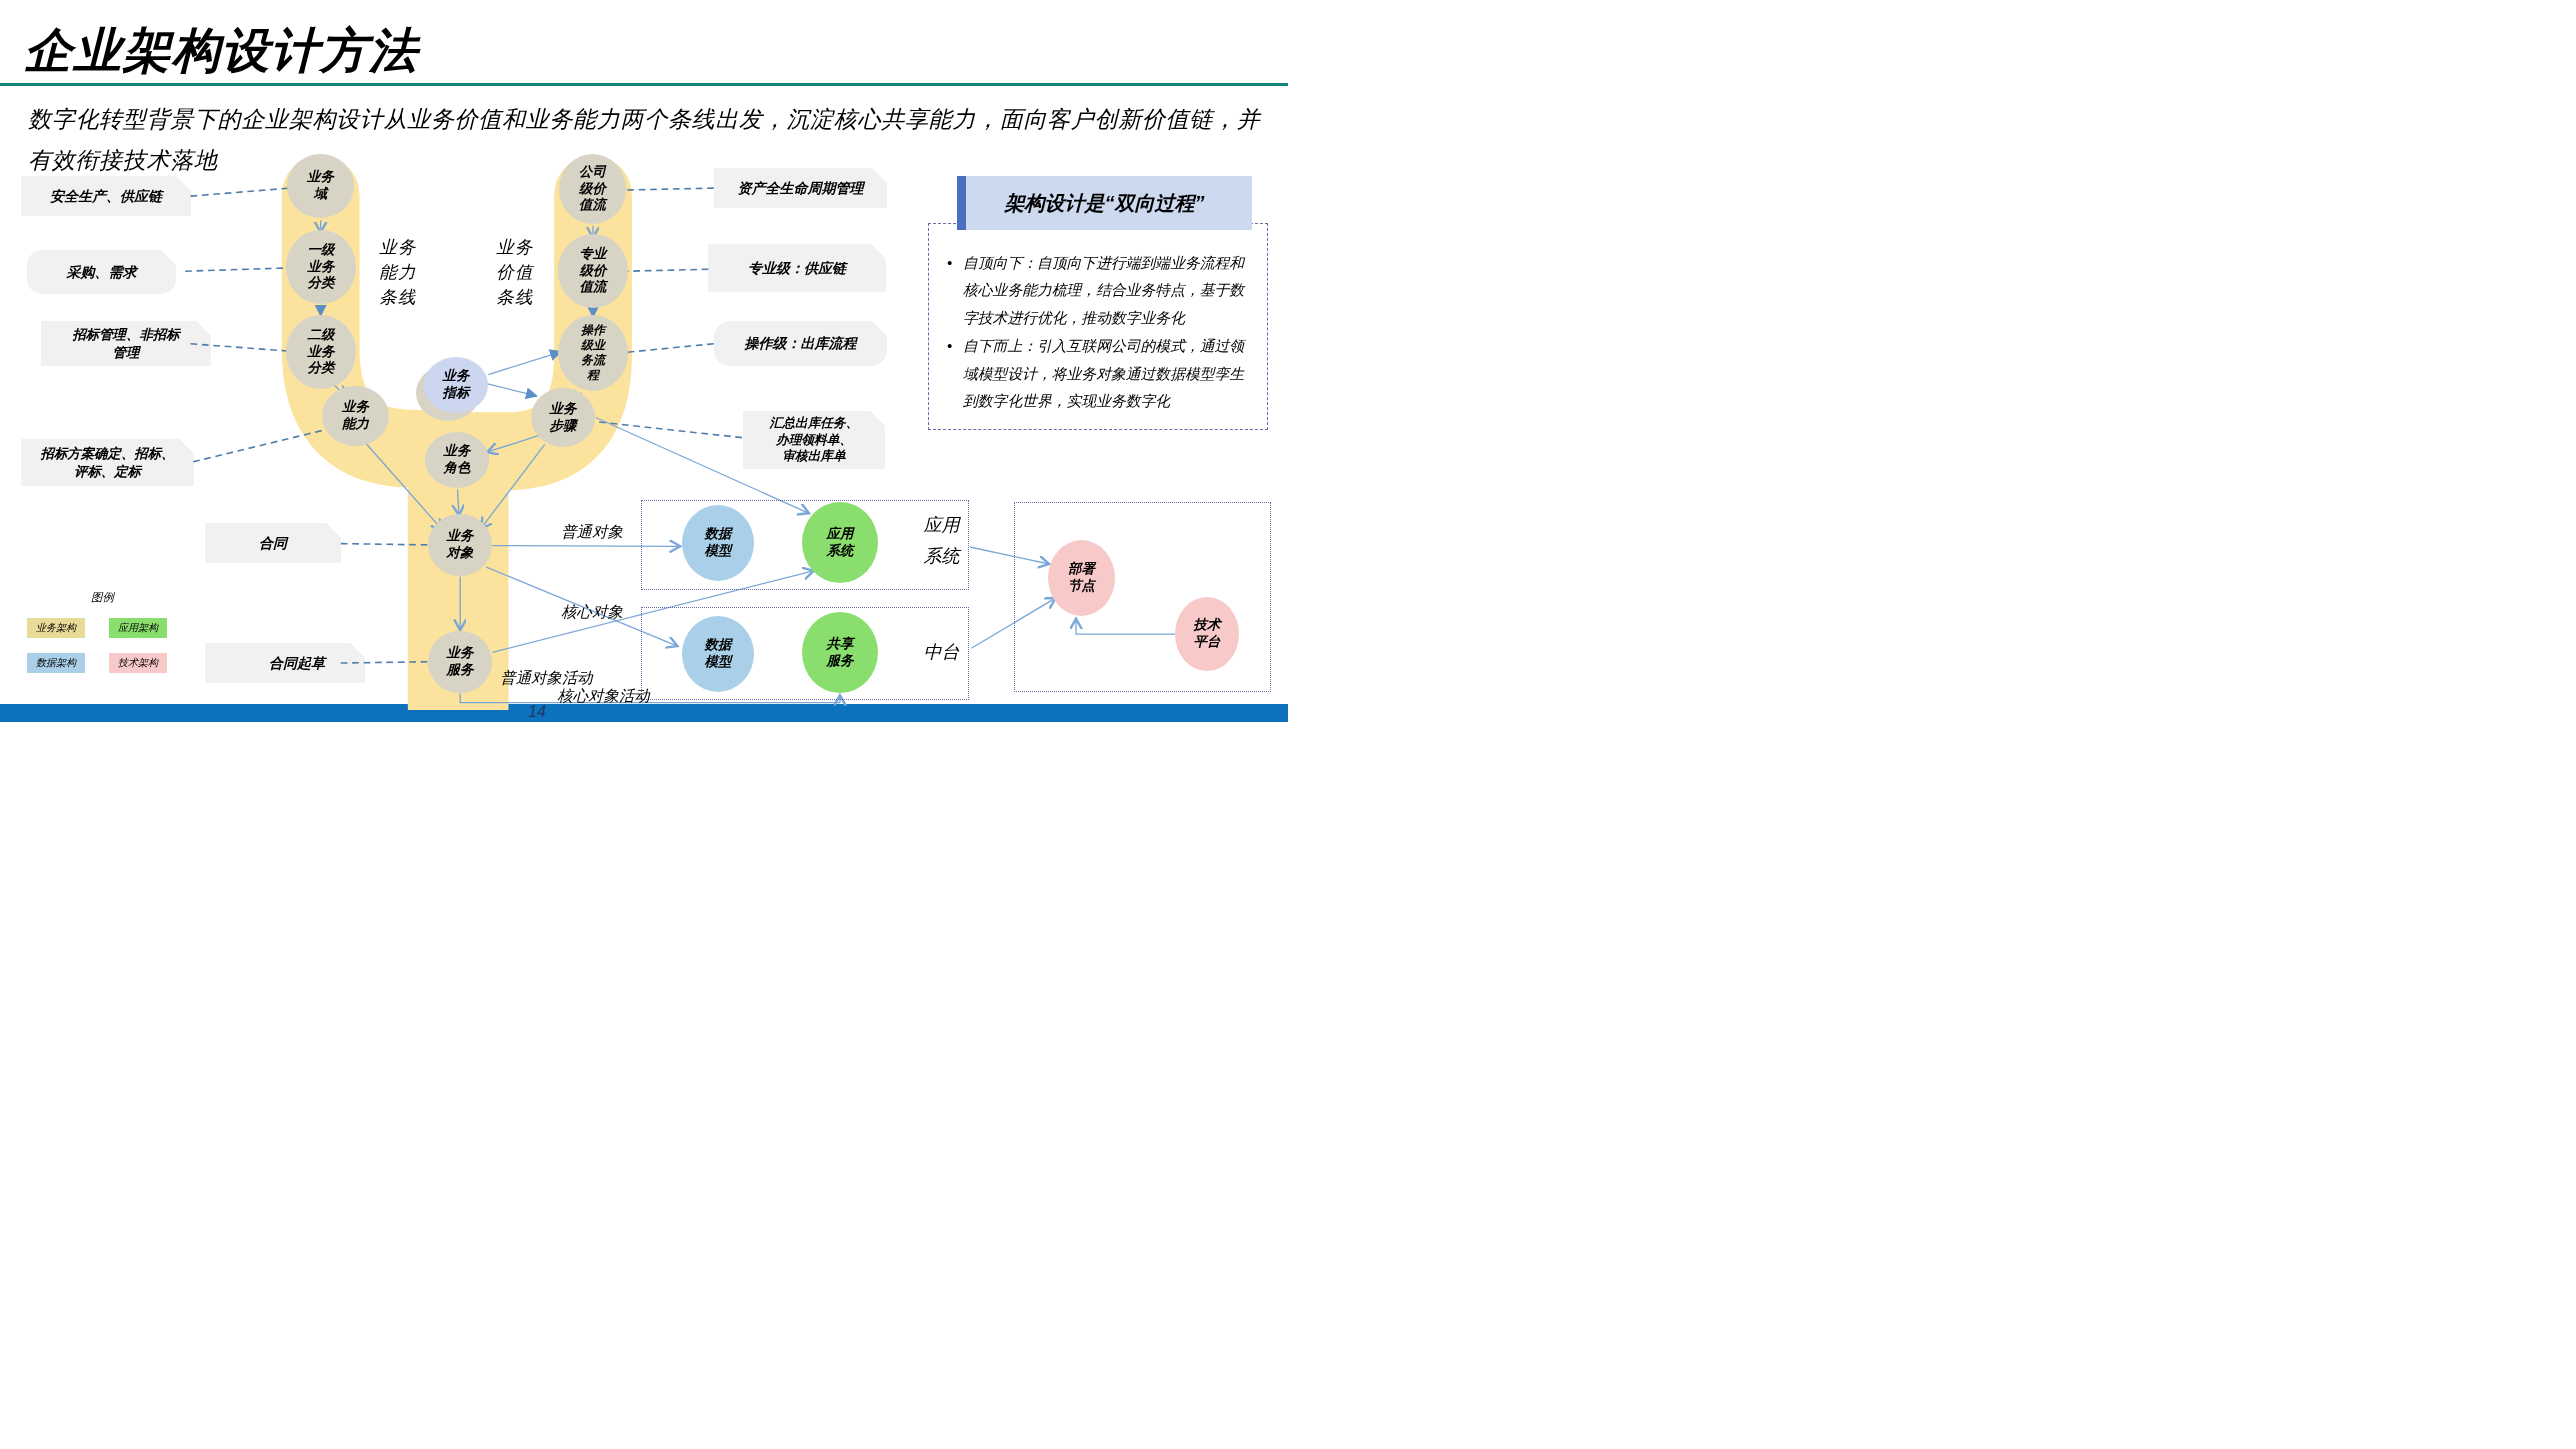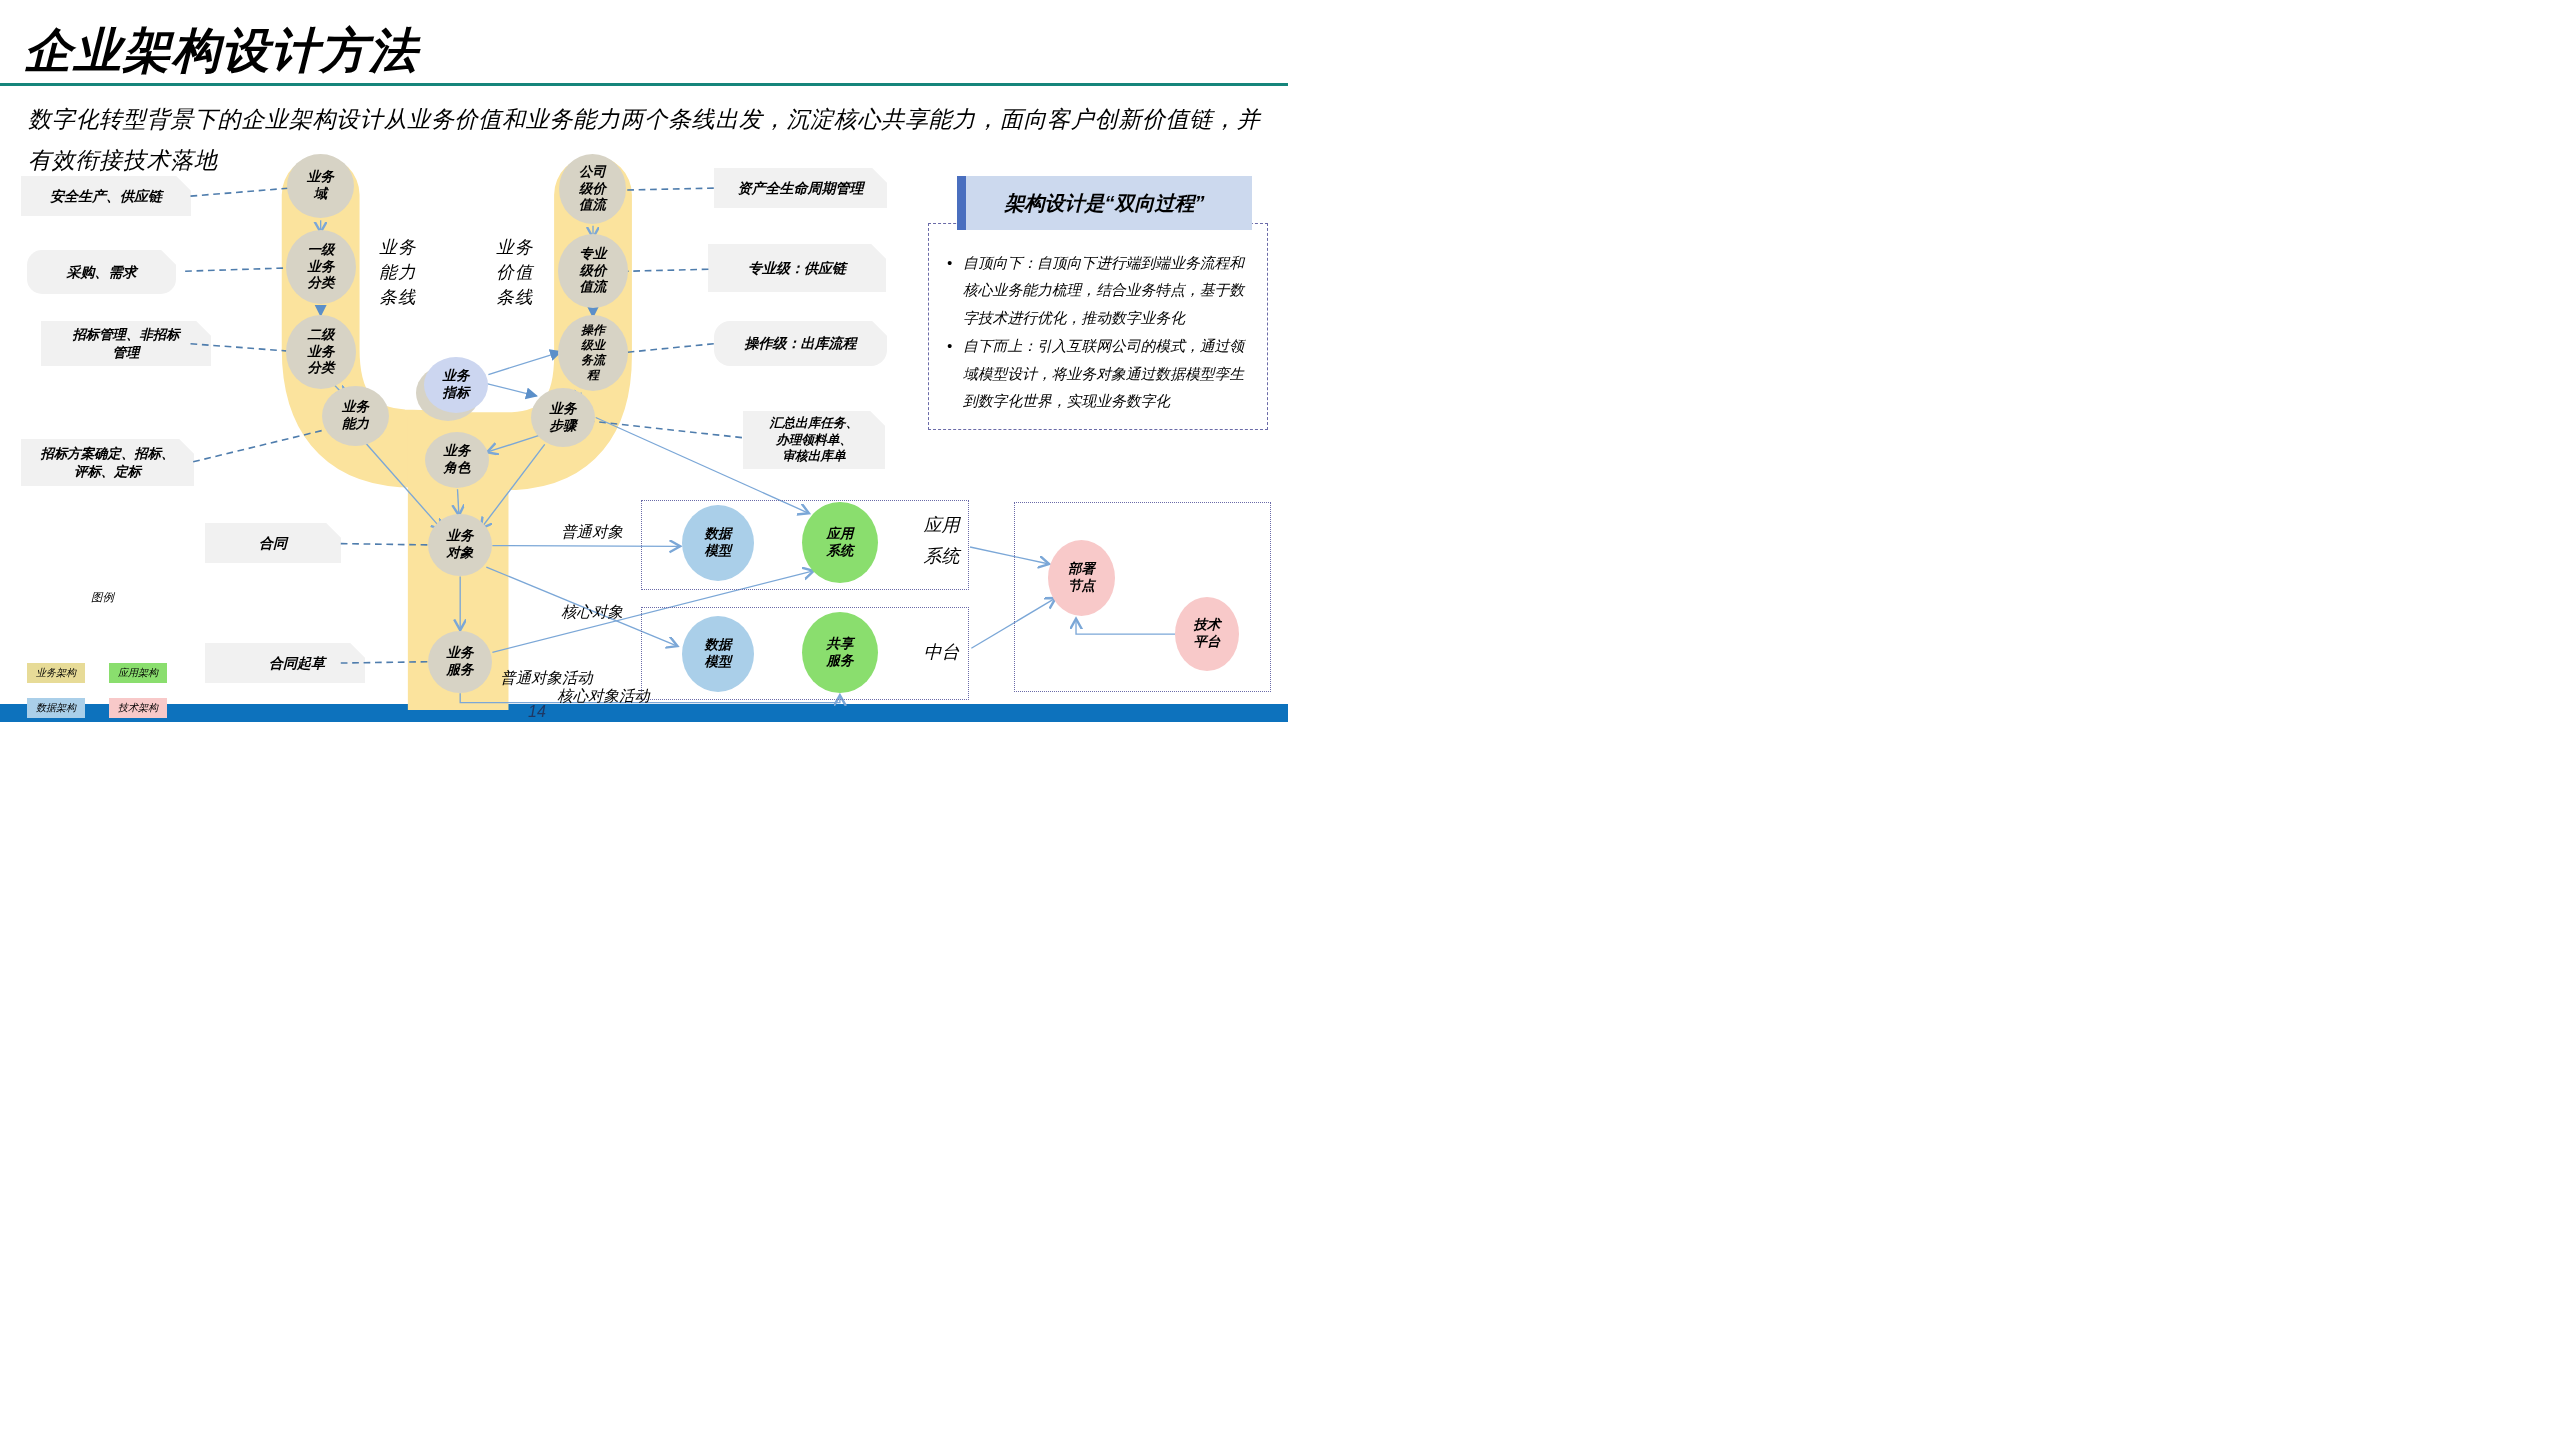--- a/index.html
+++ b/index.html
@@ -32,21 +32,21 @@
   
   #panel-header{left:957px;top:176px;width:295px;height:54px;background:#ccd9ee;z-index:4;
     display:flex;align-items:center;justify-content:center;font-size:20px;font-weight:bold;}
   #panel-accent{left:957px;top:176px;width:8.7px;height:54px;background:#4a6fbf;z-index:5;}
   #panel-box{left:928px;top:223px;width:338px;height:205px;border:1.3px dashed #6a6aa8;z-index:3;background:transparent;}
   #panel-bullets{left:943px;top:250px;width:303px;z-index:4;}
   .bullet{position:relative;padding-left:20px;font-size:14.8px;line-height:1.85;margin-bottom:1.3px;}
   .bullet::before{content:"\2022";position:absolute;left:4px;top:0;}
   
   #legend-title{left:79px;top:590px;width:47px;text-align:center;font-size:11.4px;z-index:4;}
-  .sw{display:flex;align-items:center;justify-content:center;font-size:10px;z-index:4;margin-top:45px;}
+  .sw{display:flex;align-items:center;justify-content:center;font-size:10px;z-index:4;}
   
   #bottom-bar{left:0;top:704px;width:1288px;height:18px;background:#0d72bd;z-index:0;}
   #page-num{left:510px;top:703px;width:54px;text-align:center;font-size:16px;color:#1f3864;z-index:4;}
   svg{position:absolute;left:0;top:0;}
   #fork-svg{z-index:1;}
   #arrows-svg{z-index:2;}
 </style>
 </head>
 <body>
 

